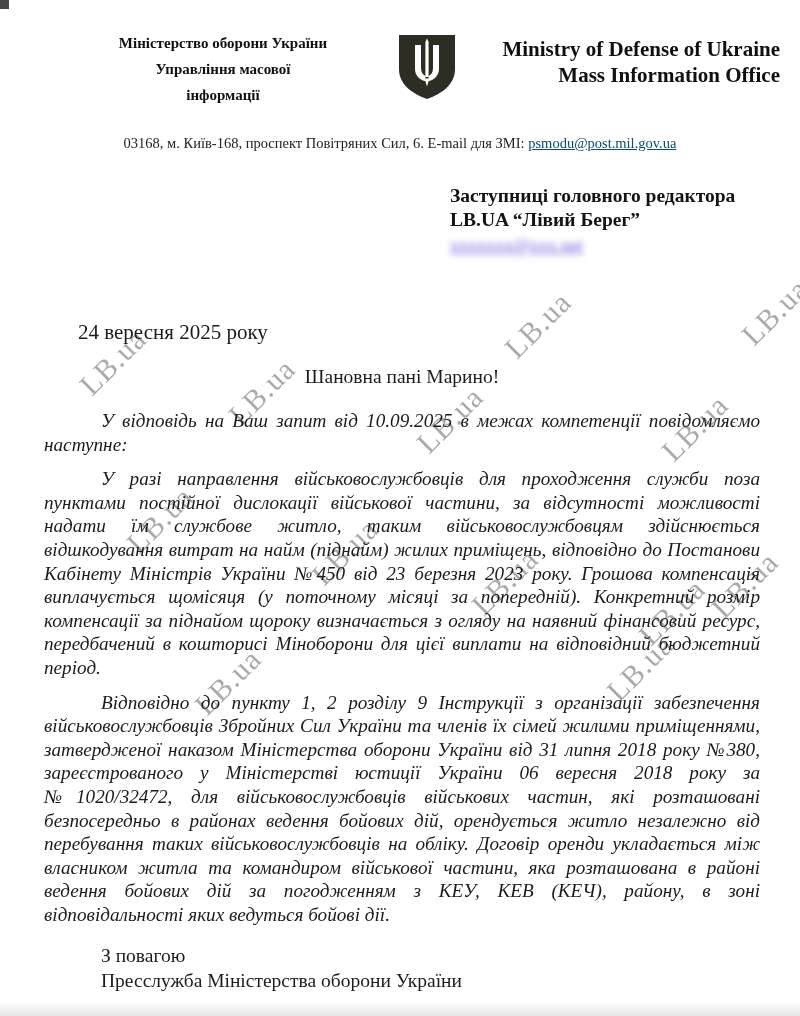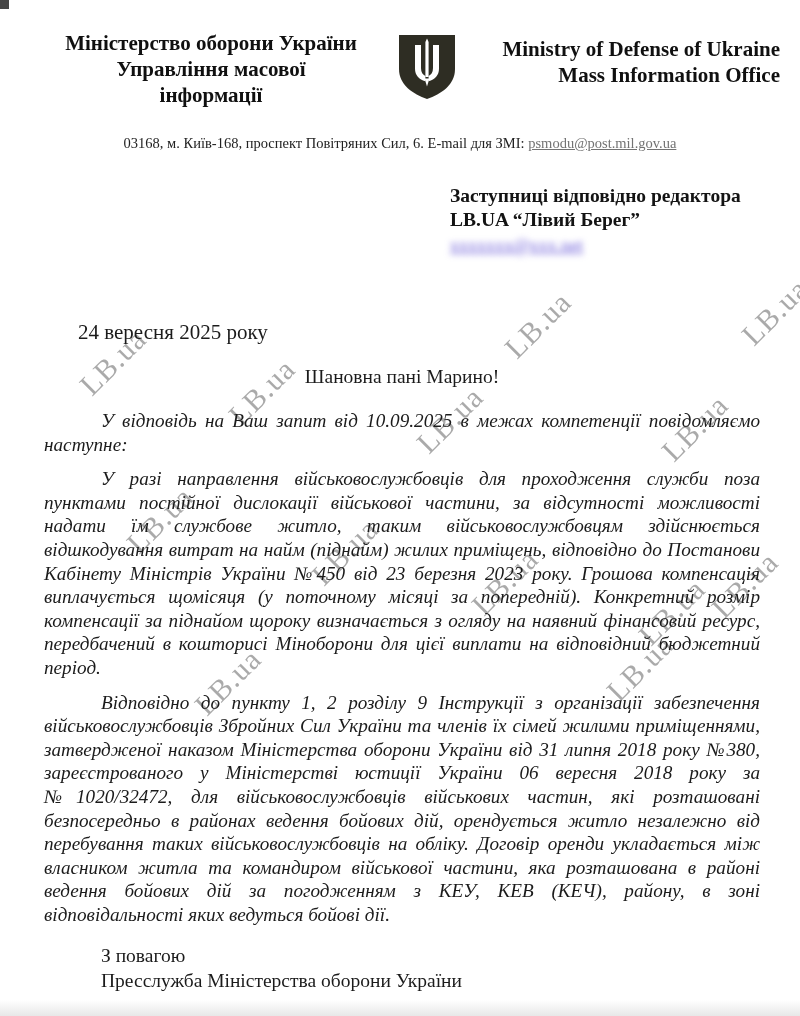--- a/index.html
+++ b/index.html
@@ -7,28 +7,28 @@
     position:relative; width:800px; height:1016px;
     background:#ffffff; overflow:hidden;
     font-family:"Liberation Serif","DejaVu Serif",serif;
     color:#1b1b1b;
   }
   .corner-mark { position:absolute; left:0; top:0; width:9px; height:9px; background:#474747; }
   .bottom-fade { position:absolute; left:0; bottom:0; width:100%; height:16px;
     background:linear-gradient(to bottom, rgba(230,230,230,0) 0%, #e7e7e7 100%); }
 
   
-  .org-ua { position:absolute; left:48px; top:30px; width:326px; text-align:center;
-    font-weight:bold; font-size:21px; line-height:26px; color:#101010; }
+  .org-ua { position:absolute; left:60px; top:30px; width:326px; text-align:center;
+    font-weight:bold; font-size:15px; line-height:26px; color:#101010; }
   .emblem { position:absolute; left:397px; top:33px; }
   .org-en { position:absolute; left:466px; top:36px; width:314px; text-align:right;
     font-weight:bold; font-size:21px; line-height:26px; color:#101010; }
   .contact-line { position:absolute; left:0; top:135px; width:100%; text-align:center;
     font-size:14.5px; color:#222; }
-  .contact-line a { color:#737373; text-decoration:underline;margin-top:34px; }
+  .contact-line a { color:#0c4a6e; text-decoration:underline;margin-top:34px; }
 
   
   .recipient { position:absolute; left:450px; top:184px; font-weight:bold;
     font-size:19.5px; line-height:23.5px; color:#131313; }
   .redacted-email { display:inline-block; margin-top:4px; font-weight:normal; font-size:18px;
     color:#6a5ad8; text-decoration:underline; filter:blur(3px); }
 
   
   .date-line { position:absolute; left:78px; top:320px; font-size:21px; }
   .salutation { position:absolute; left:44px; top:366px; width:716px; text-align:center;
@@ -86,21 +86,21 @@
   <div class="org-en">
     <div>Ministry of Defense of Ukraine</div>
     <div>Mass Information Office</div>
   </div>
 
   <div class="contact-line">
     <span>03168, м. Київ-168, проспект Повітряних Сил, 6. E-mail для ЗМІ: </span><a href="#">psmodu@post.mil.gov.ua</a>
   </div>
 
   <div class="recipient">
-    <div>Заступниці відповідно редактора</div>
+    <div>Заступниці головного редактора</div>
     <div>LB.UA “Лівий Берег”</div>
     <span class="redacted-email">xxxxxxx@xxx.net</span>
   </div>
 
   <div class="date-line">24 вересня 2025 року</div>
   <div class="salutation">Шановна пані Марино!</div>
 
   <div class="body-text">
     <p>У відповідь на Ваш запит від 10.09.2025 в межах компетенції повідомляємо наступне:</p>
     <p>У разі направлення військовослужбовців для проходження служби поза пунктами постійної дислокації військової частини, за відсутності можливості надати їм службове житло, таким військовослужбовцям здійснюється відшкодування витрат на найм (піднайм) жилих приміщень, відповідно до Постанови Кабінету Міністрів України №450 від 23 березня 2023 року. Грошова компенсація виплачується щомісяця (у поточному місяці за попередній). Конкретний розмір компенсації за піднайом щороку визначається з огляду на наявний фінансовий ресурс, передбачений в кошторисі Міноборони для цієї виплати на відповідний бюджетний період.</p>

